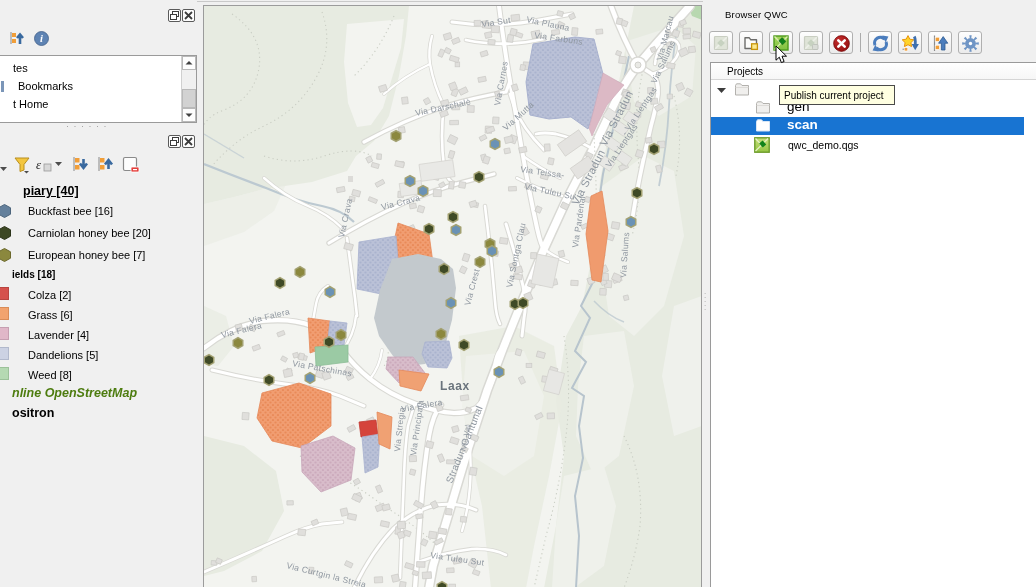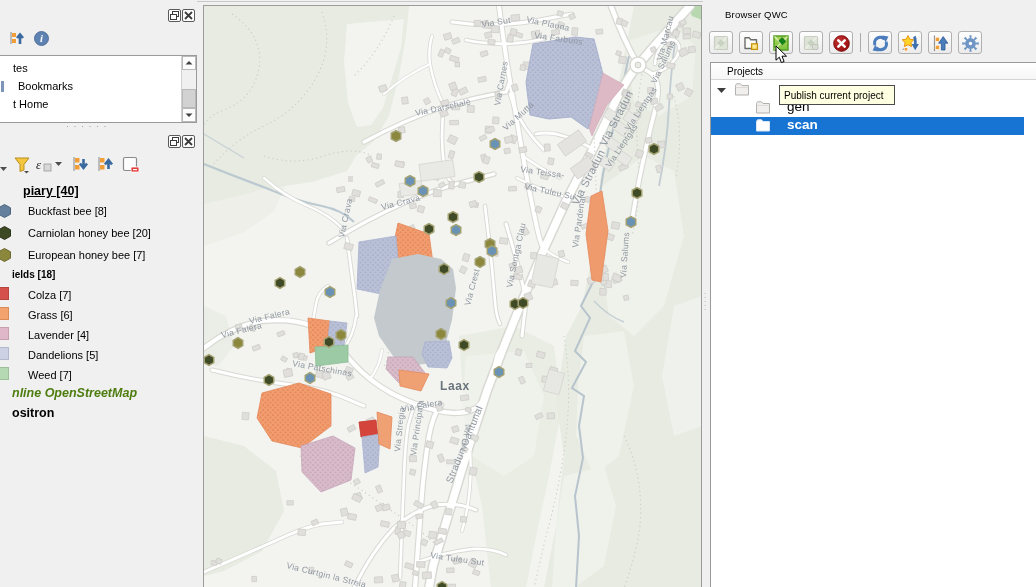--- a/index.html
+++ b/index.html
@@ -580,40 +580,40 @@
   <div class="abs" style="left:122px;top:156px;"><svg width="18" height="18" viewBox="0 0 18 18">
         <rect x="1.5" y="1.5" width="13" height="13" rx="1.5" fill="#fdfdfd" stroke="#8a8a8a" stroke-width="1.2"></rect>
         <rect x="9" y="11" width="8" height="5" rx="1" fill="#e5413e" stroke="#fff" stroke-width="0.8"></rect>
         <rect x="11" y="13" width="4" height="1.2" fill="#fff"></rect>
       </svg></div>
 
   <div class="lbl" style="left:11px;top:184px;font-weight:bold;font-size:12.5px;text-decoration:underline;">piary [40]</div>
   <svg class="abs" style="left:-3px;top:203.5px;" width="15" height="14" viewBox="0 0 15 14">
       <polygon points="7.5,0.5 13.5,3.8 13.5,10.2 7.5,13.5 1.5,10.2 1.5,3.8" fill="#64809c" stroke="#4d657c" stroke-width="1"></polygon>
     </svg>
-  <div class="lbl" style="left:16px;top:205px;">Buckfast bee [8]</div>
+  <div class="lbl" style="left:16px;top:205px;">Buckfast bee [16]</div>
   <svg class="abs" style="left:-3px;top:225.5px;" width="15" height="14" viewBox="0 0 15 14">
       <polygon points="7.5,0.5 13.5,3.8 13.5,10.2 7.5,13.5 1.5,10.2 1.5,3.8" fill="#3d4824" stroke="#2c341a" stroke-width="1"></polygon>
     </svg>
   <div class="lbl" style="left:16px;top:227px;">Carniolan honey bee [20]</div>
   <svg class="abs" style="left:-3px;top:247.5px;" width="15" height="14" viewBox="0 0 15 14">
       <polygon points="7.5,0.5 13.5,3.8 13.5,10.2 7.5,13.5 1.5,10.2 1.5,3.8" fill="#8b883e" stroke="#6b682c" stroke-width="1"></polygon>
     </svg>
   <div class="lbl" style="left:16px;top:249px;">European honey bee [7]</div>
   <div class="lbl" style="left:0px;top:269px;font-weight:bold;font-size:10px;">ields [18]</div>
   <div class="abs" style="left:-4px;top:287px;width:13px;height:13px;background:#d5514c;border:1px solid #b8443f;"></div>
-  <div class="lbl" style="left:16px;top:289px;">Colza [7]</div>
+  <div class="lbl" style="left:16px;top:289px;">Colza [2]</div>
   <div class="abs" style="left:-4px;top:307px;width:13px;height:13px;background:#f2a36e;border:1px solid #d98c58;"></div>
   <div class="lbl" style="left:16px;top:309px;">Grass [6]</div>
   <div class="abs" style="left:-4px;top:327px;width:13px;height:13px;background:#e0b7c8;border:1px solid #c69fb1;"></div>
   <div class="lbl" style="left:16px;top:329px;">Lavender [4]</div>
   <div class="abs" style="left:-4px;top:347px;width:13px;height:13px;background:#ccd2e3;border:1px solid #b2b9cc;"></div>
   <div class="lbl" style="left:16px;top:349px;">Dandelions [5]</div>
   <div class="abs" style="left:-4px;top:367px;width:13px;height:13px;background:#b5d9b2;border:1px solid #9cc199;"></div>
-  <div class="lbl" style="left:16px;top:369px;">Weed [7]</div>
+  <div class="lbl" style="left:16px;top:369px;">Weed [8]</div>
   <div class="lbl" style="left:0px;top:386px;font-weight:bold;font-size:12.5px;font-style:italic;color:#4d7c0f;">nline OpenStreetMap</div>
   <div class="lbl" style="left:0px;top:406px;font-weight:bold;font-size:12.5px;">ositron</div>
 </div>
 
 <div class="abs" style="left:703px;top:0;width:333px;height:587px;background:#f0f0f0;">
   <div class="lbl" style="left:10px;top:9px;font-size:9.5px;letter-spacing:0.2px;">Browser QWC</div>
 
   <div class="tbtn" style="left:6px;top:31px;">
       <svg width="16" height="16" viewBox="0 0 16 16">
         <rect x="1.5" y="1.5" width="13" height="13" rx="1" fill="#dfe4d8" stroke="#c9cec2" stroke-width="1.2"></rect>
@@ -722,20 +722,34 @@
             <path d="M1.5,5.5 L14.5,5.5" stroke="#d8d6d2" stroke-width="0.8"></path>
           </svg></div>
       <div class="lbl" style="left:64px;top:0px;font-size:13.5px;font-weight:normal;">gen</div>
     </div>
     <div class="abs" style="left:0;top:54px;width:313px;height:18px;background:#1874d2;">
       <div class="abs" style="left:44px;top:1px;"><svg width="16" height="15" viewBox="0 0 16 15">
             <path d="M1.5,3.5 L1.5,13 L14.5,13 L14.5,3.5 L8,3.5 L6.5,1.8 L2.5,1.8 Z" fill="#ffffff" stroke="#d9e6f5" stroke-width="1"></path>
           </svg></div>
       <div class="lbl" style="left:64px;top:0px;font-size:13.5px;font-weight:bold;color:#fff;">scan</div>
     </div>
+    <div class="abs" style="left:0;top:72px;width:326px;height:18px;">
+      <div class="abs" style="left:43px;top:1.5px;"><svg width="16" height="16" viewBox="0 0 16 16">
+            <defs>
+              <linearGradient id="qg" x1="0" y1="0" x2="0" y2="1">
+                <stop offset="0" stop-color="#c8e07c"></stop>
+                <stop offset="1" stop-color="#94c443"></stop>
+              </linearGradient>
+            </defs>
+            <rect x="0.8" y="0.8" width="14.4" height="14.4" fill="url(#qg)" stroke="#6d9c2a" stroke-width="1.4"></rect>
+            <path d="M1.5,14 L14,1.5 M1.5,1.5 L7.5,7.8" stroke="#e7f2c8" stroke-width="1.2"></path>
+            <path d="M8.6,3.4 L12.2,7.4 L8.8,10.6 L5.2,6.6 Z" fill="#12831b"></path>
+          </svg></div>
+      <div class="lbl" style="left:65px;top:3.5px;font-size:10.5px;">qwc_demo.qgs</div>
+    </div>
   </div>
 
   <div class="abs" style="left:1px;top:290px;width:3px;height:26px;color:#9a9a9a;font-size:8px;line-height:4px;">.<br>.<br>.<br>.<br>.</div>
 
   <div class="abs" style="left:76px;top:61px;width:116px;height:20px;background:#ffffe1;border:1px solid #4a4a4a;font-size:10px;line-height:19px;padding-left:4px;margin-top:24px;">Publish current project</div>
 
   <svg class="abs" style="left:72px;top:45px;" width="12" height="19" viewBox="0 0 12 19">
       <path d="M1,1 L1,15.2 L4.3,12.2 L6.4,17.6 L9.1,16.5 L7,11.2 L11.5,11.2 Z" fill="#fff" stroke="#000" stroke-width="1"></path>
     </svg>
 </div>

